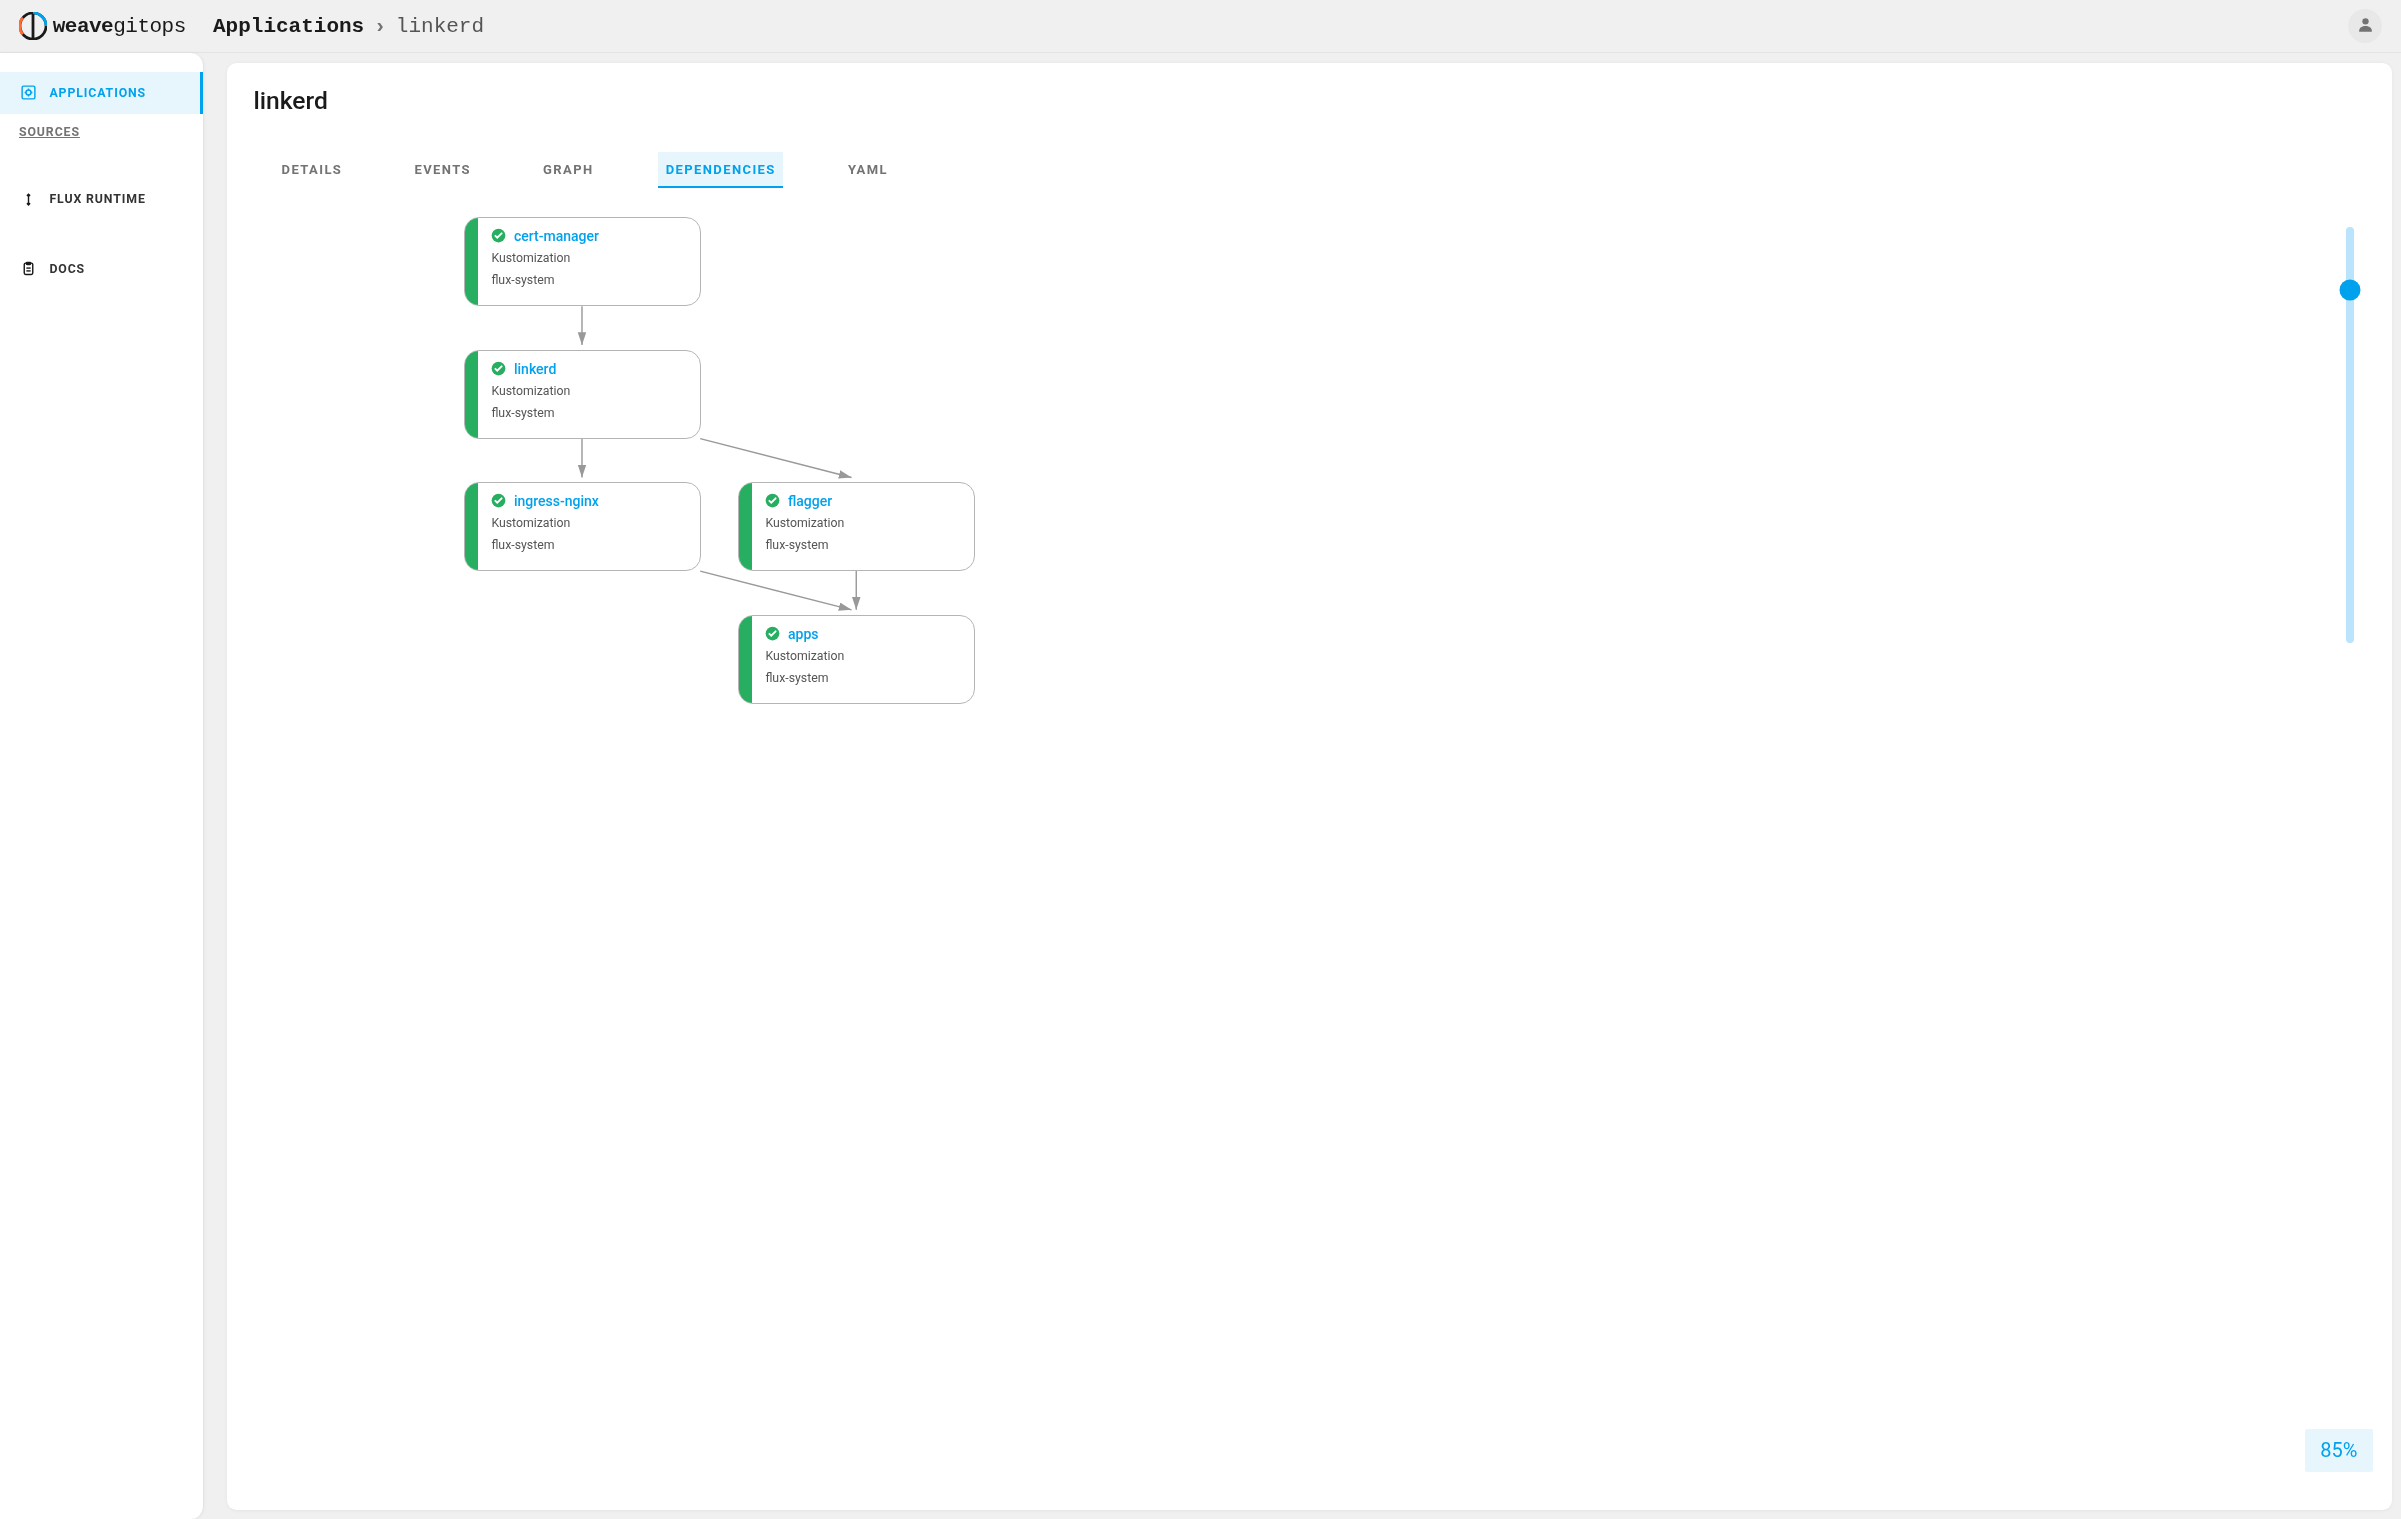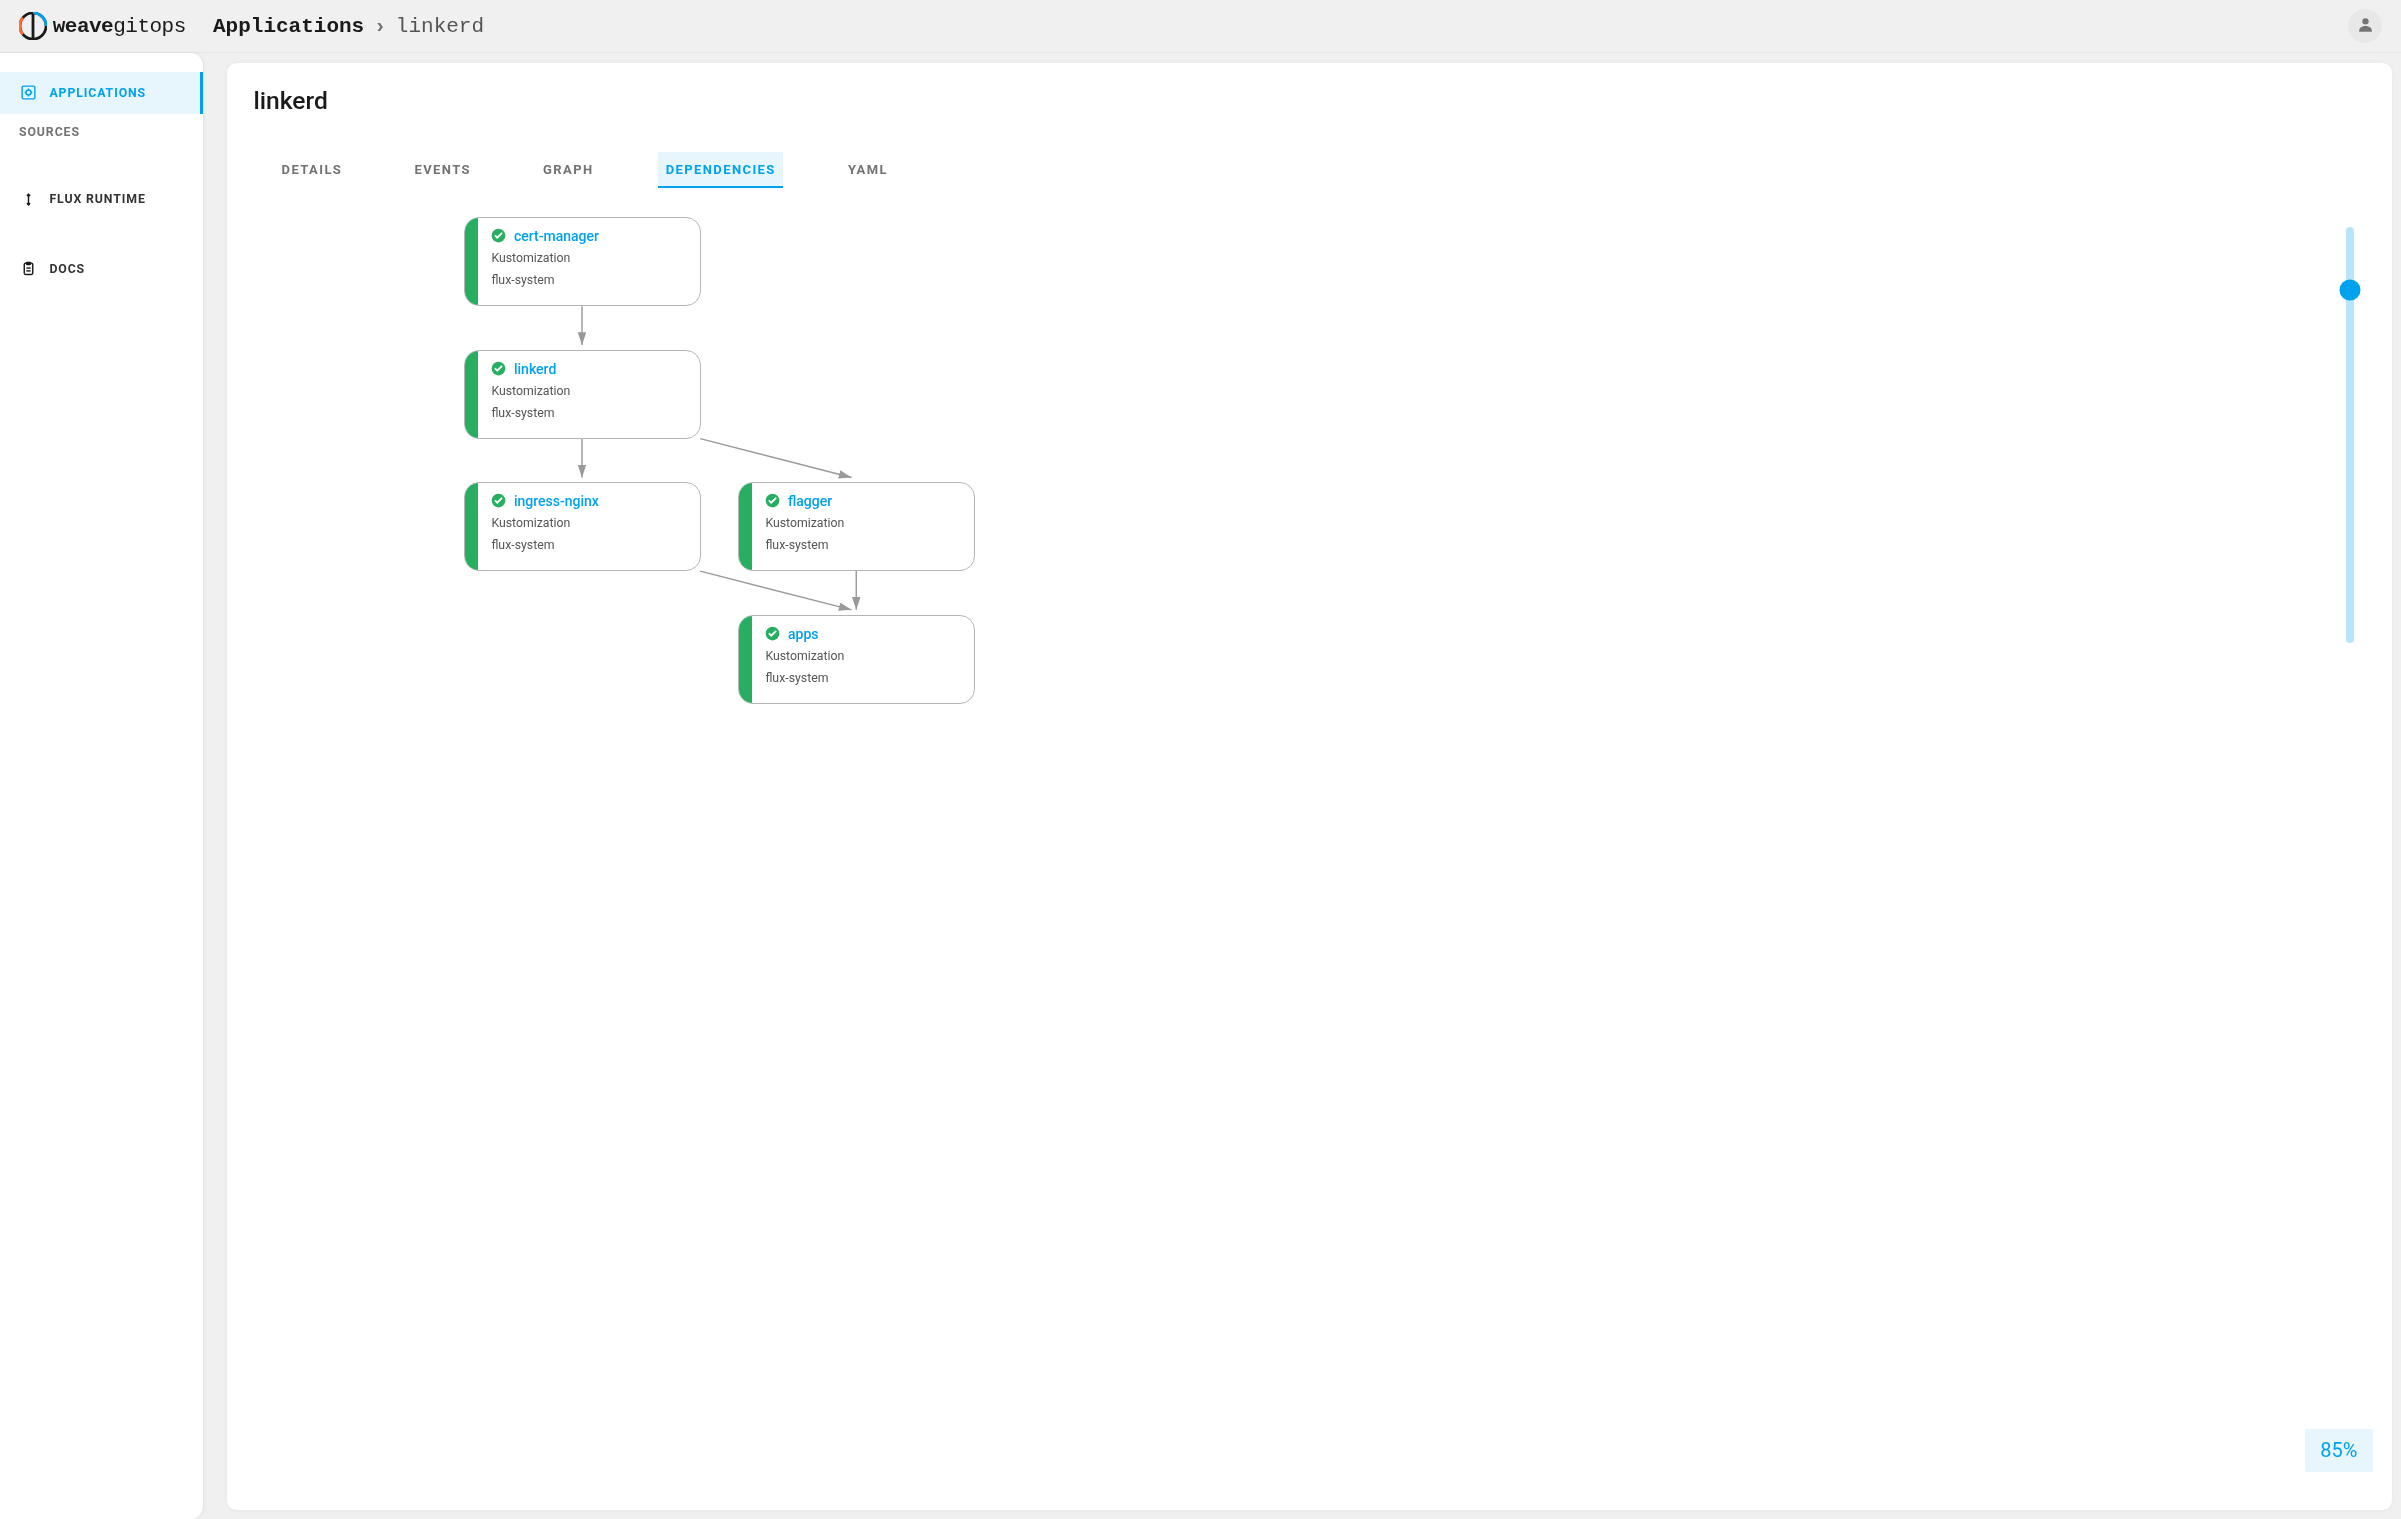--- a/index.html
+++ b/index.html
@@ -94,20 +94,21 @@
     font-size: 12.3px;
     letter-spacing: 0.9px;
     font-weight: 700;
     color: #333;
     cursor: pointer;
     border-right: 3.8px solid transparent;
   }
   .nav-item.sub {
     font-weight: 700;
     color: var(--text-grey);
+    text-decoration: underline;
   }
   .nav-item.active {
     background: var(--blue-light);
     color: var(--blue);
     border-right: 3.8px solid var(--blue);
   }
   .nav-item .nav-icon {
     width: 19px;
     height: 19px;
     display: inline-flex;

